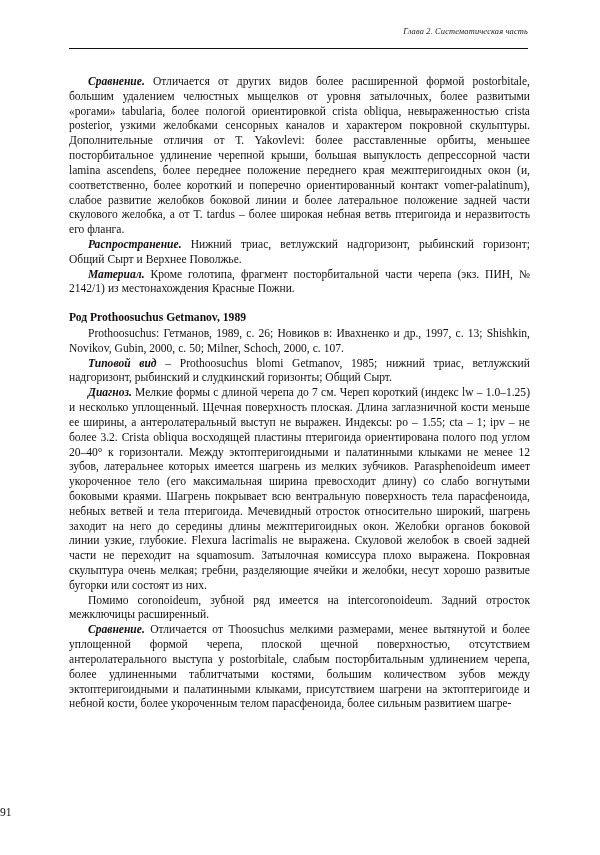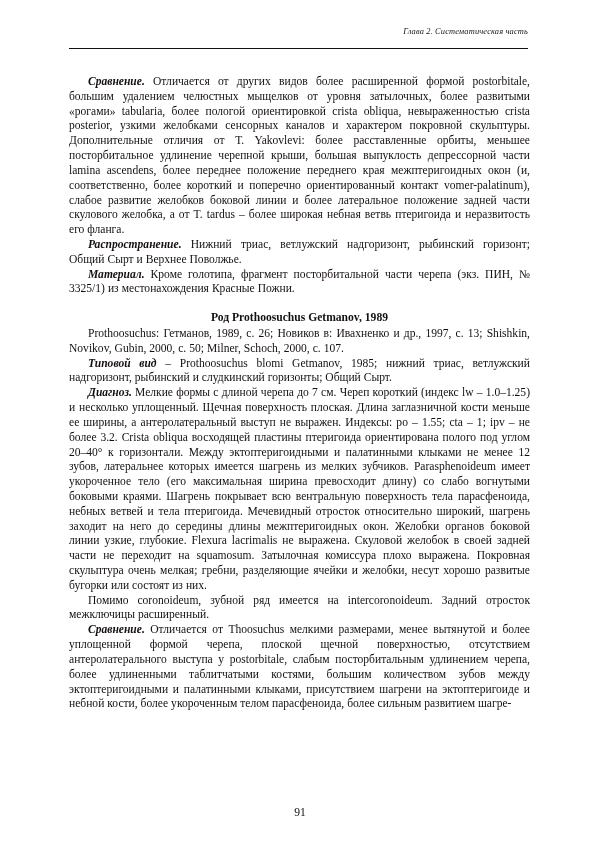--- a/index.html
+++ b/index.html
@@ -68,53 +68,52 @@
   .lead {
     font-weight: bold;
     font-style: italic;
   }
 
   h2.genus-heading {
     margin: 0;
     font-size: 11.6px;
     line-height: 14.82px;
     font-weight: bold;
-    text-align: center;
     text-indent: 0;
   }
 
   .spacer-before-heading { height: 15px; }
 
   
   .folio {
     position: absolute;
     top: 806px;
     left: 0;
     width: 600px;
-    text-align: center;
+    text-align: left;
     font-size: 11.6px;
     color: #15100f;
   }
 </style>
 </head>
 <body>
 
 <div class="page">
 
   <div class="running-head">Глава 2. Систематическая часть</div>
 
   <div class="head-rule"></div>
 
   <div class="textblock">
 
     <p class="para"><span class="lead">Сравнение.</span><span> Отличается от других видов более расширенной формой postorbitale, большим удалением челюстных мыщелков от уровня затылочных, более развитыми «рогами» tabularia, более пологой ориентировкой crista obliqua, невыраженностью crista posterior, узкими желобками сенсорных каналов и характером покровной скульптуры. Дополнительные отличия от T. Yakovlevi: более расставленные орбиты, меньшее посторбитальное удлинение черепной крыши, большая выпуклость депрессорной части lamina ascendens, более переднее положение переднего края межптеригоидных окон (и, соответственно, более короткий и поперечно ориентированный контакт vomer-palatinum), слабое развитие желобков боковой линии и более латеральное положение задней части скулового желобка, а от T. tardus – более широкая небная ветвь птеригоида и неразвитость его фланга.</span></p>
 
     <p class="para"><span class="lead">Распространение.</span><span> Нижний триас, ветлужский надгоризонт, рыбинский горизонт; Общий Сырт и Верхнее Поволжье.</span></p>
 
-    <p class="para"><span class="lead">Материал.</span><span> Кроме голотипа, фрагмент посторбитальной части черепа (экз. ПИН, № 3325/1) из местонахождения Красные Пожни.</span></p>
+    <p class="para"><span class="lead">Материал.</span><span> Кроме голотипа, фрагмент посторбитальной части черепа (экз. ПИН, № 2142/1) из местонахождения Красные Пожни.</span></p>
 
     <div class="spacer-before-heading"></div>
 
     <h2 class="genus-heading">Род Prothoosuchus Getmanov, 1989</h2>
 
     <p class="para"><span>Prothoosuchus: Гетманов, 1989, с. 26; Новиков в: Ивахненко и др., 1997, с. 13; Shishkin, Novikov, Gubin, 2000, с. 50; Milner, Schoch, 2000, с. 107.</span></p>
 
     <p class="para"><span class="lead">Типовой вид</span><span> – Prothoosuchus blomi Getmanov, 1985; нижний триас, ветлужский надгоризонт, рыбинский и слудкинский горизонты; Общий Сырт.</span></p>
 
     <p class="para"><span class="lead">Диагноз.</span><span> Мелкие формы с длиной черепа до 7 см. Череп короткий (индекс lw – 1.0–1.25) и несколько уплощенный. Щечная поверхность плоская. Длина заглазничной кости меньше ее ширины, а антеролатеральный выступ не выражен. Индексы: po – 1.55; cta – 1; ipv – не более 3.2. Crista obliqua восходящей пластины птеригоида ориентирована полого под углом 20–40° к горизонтали. Между эктоптеригоидными и палатинными клыками не менее 12 зубов, латеральнее которых имеется шагрень из мелких зубчиков. Parasphenoideum имеет укороченное тело (его максимальная ширина превосходит длину) со слабо вогнутыми боковыми краями. Шагрень покрывает всю вентральную поверхность тела парасфеноида, небных ветвей и тела птеригоида. Мечевидный отросток относительно широкий, шагрень заходит на него до середины длины межптеригоидных окон. Желобки органов боковой линии узкие, глубокие. Flexura lacrimalis не выражена. Скуловой желобок в своей задней части не переходит на squamosum. Затылочная комиссура плохо выражена. Покровная скульптура очень мелкая; гребни, разделяющие ячейки и желобки, несут хорошо развитые бугорки или состоят из них.</span></p>

